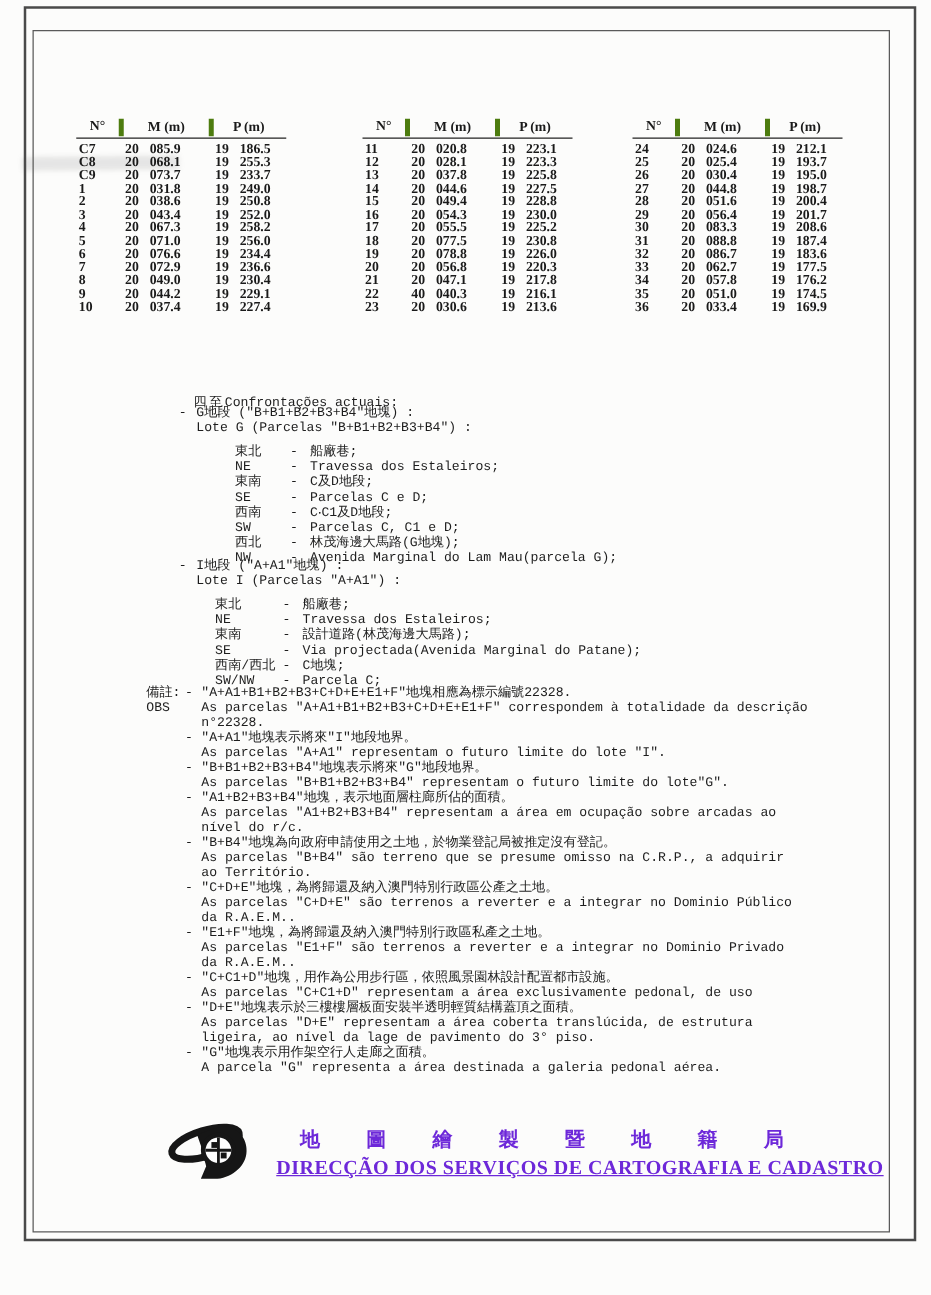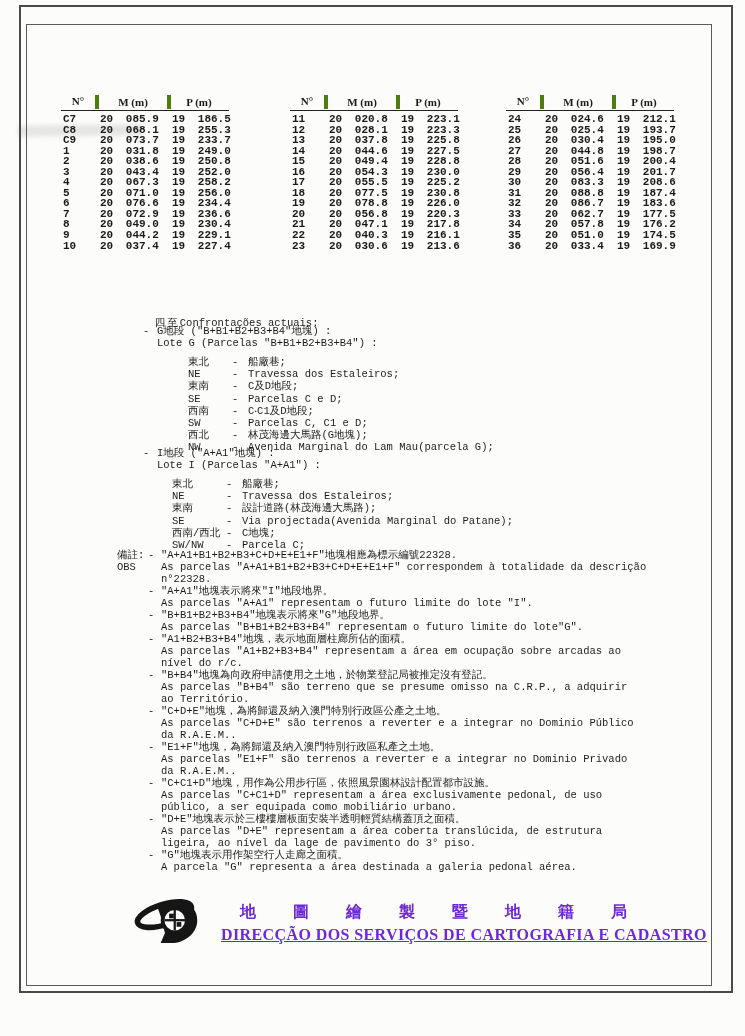--- a/index.html
+++ b/index.html
@@ -11,21 +11,21 @@
         border:1.5px solid #5a5a5a;}
   
   .coord-table{position:absolute;top:93px;width:168px;font-family:"Liberation Serif","DejaVu Serif",serif;
         font-weight:700;font-size:11px;color:#1a1a1a;}
   .t1{left:61px}.t2{left:290px}.t3{left:506px}
   .tbl-header{display:grid;grid-template-columns:34px 72px 60px;height:17px;
         border-bottom:1.6px solid #222;align-items:center;}
   .tbl-header .hc{text-align:center;line-height:15px;}
   .tbl-header .hc+ .hc{border-left:4px solid #4d7c0f;height:14px;line-height:14px;}
   .tbl-body{margin-top:3px;}
-  .trow{display:grid;grid-template-columns:34px 72px 60px;height:10.55px;line-height:10.55px;font-family:Liberation Mono, monospace;}
+  .trow{display:grid;grid-template-columns:34px 72px 60px;height:10.55px;line-height:10.55px;}
   .trow .c1{padding-left:2px;}
   .trow .c2,.trow .c3{padding-left:5px;word-spacing:6px;white-space:pre;}
   .smudge{position:absolute;left:18px;top:125px;width:125px;height:11px;
         background:rgba(90,90,90,.14);filter:blur(2px);transform:rotate(-.6deg);}
   
   .conf{position:absolute;left:0;top:305px;width:745px;font-size:10.5px;line-height:12.2px;}
   .conf-heading{position:absolute;left:117px;top:0;white-space:pre;}
   .conf-heading .zh{margin-right:0;letter-spacing:2px;}
   .lot{position:absolute;left:0;width:720px;}
   .lotG{top:20px}.lotI{top:142px}
@@ -198,21 +198,21 @@
           <span class="c2">20 056.8</span>
           <span class="c3">19 220.3</span>
         </div>
         <div class="trow">
           <span class="c1">21</span>
           <span class="c2">20 047.1</span>
           <span class="c3">19 217.8</span>
         </div>
         <div class="trow">
           <span class="c1">22</span>
-          <span class="c2">20 040.3</span>
+          <span class="c2">40 040.3</span>
           <span class="c3">19 216.1</span>
         </div>
         <div class="trow">
           <span class="c1">23</span>
           <span class="c2">20 030.6</span>
           <span class="c3">19 213.6</span>
         </div>
       </div>
   </div>
   <div class="coord-table t3">
@@ -380,21 +380,20 @@
             <div class="nline">"E1+F"地塊，為將歸還及納入澳門特別行政區私產之土地。</div>
             <div class="nline">As parcelas "E1+F" são terrenos a reverter e a integrar no Dominio Privado</div>
             <div class="nline">da R.A.E.M..</div>
           </div>
         </div>
         <div class="note-item">
           <span class="dash">-</span>
           <div class="note-lines">
             <div class="nline">"C+C1+D"地塊，用作為公用步行區，依照風景園林設計配置都市設施。</div>
             <div class="nline">As parcelas "C+C1+D" representam a área exclusivamente pedonal, de uso</div>
-            <div class="nline">público, a ser equipada como mobiliário urbano.</div>
           </div>
         </div>
         <div class="note-item">
           <span class="dash">-</span>
           <div class="note-lines">
             <div class="nline">"D+E"地塊表示於三樓樓層板面安裝半透明輕質結構蓋頂之面積。</div>
             <div class="nline">As parcelas "D+E" representam a área coberta translúcida, de estrutura</div>
             <div class="nline">ligeira, ao nível da lage de pavimento do 3° piso.</div>
           </div>
         </div>

